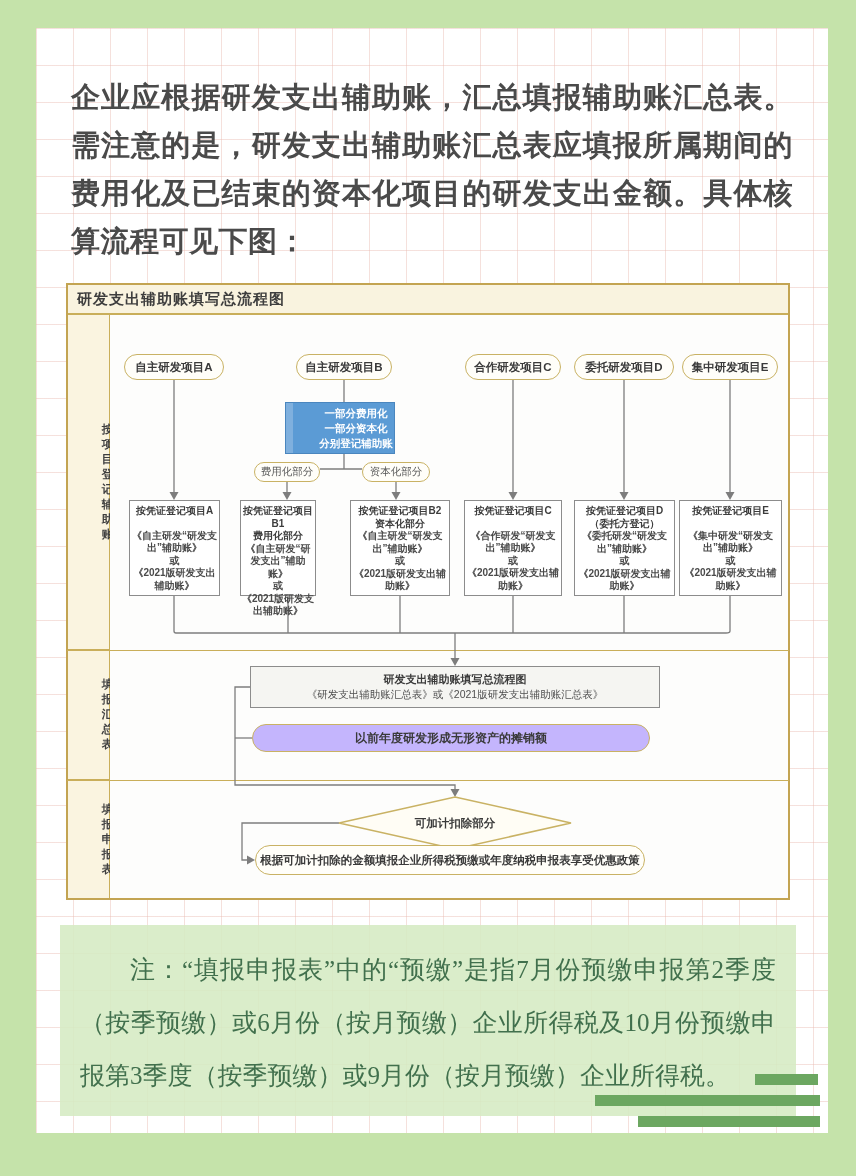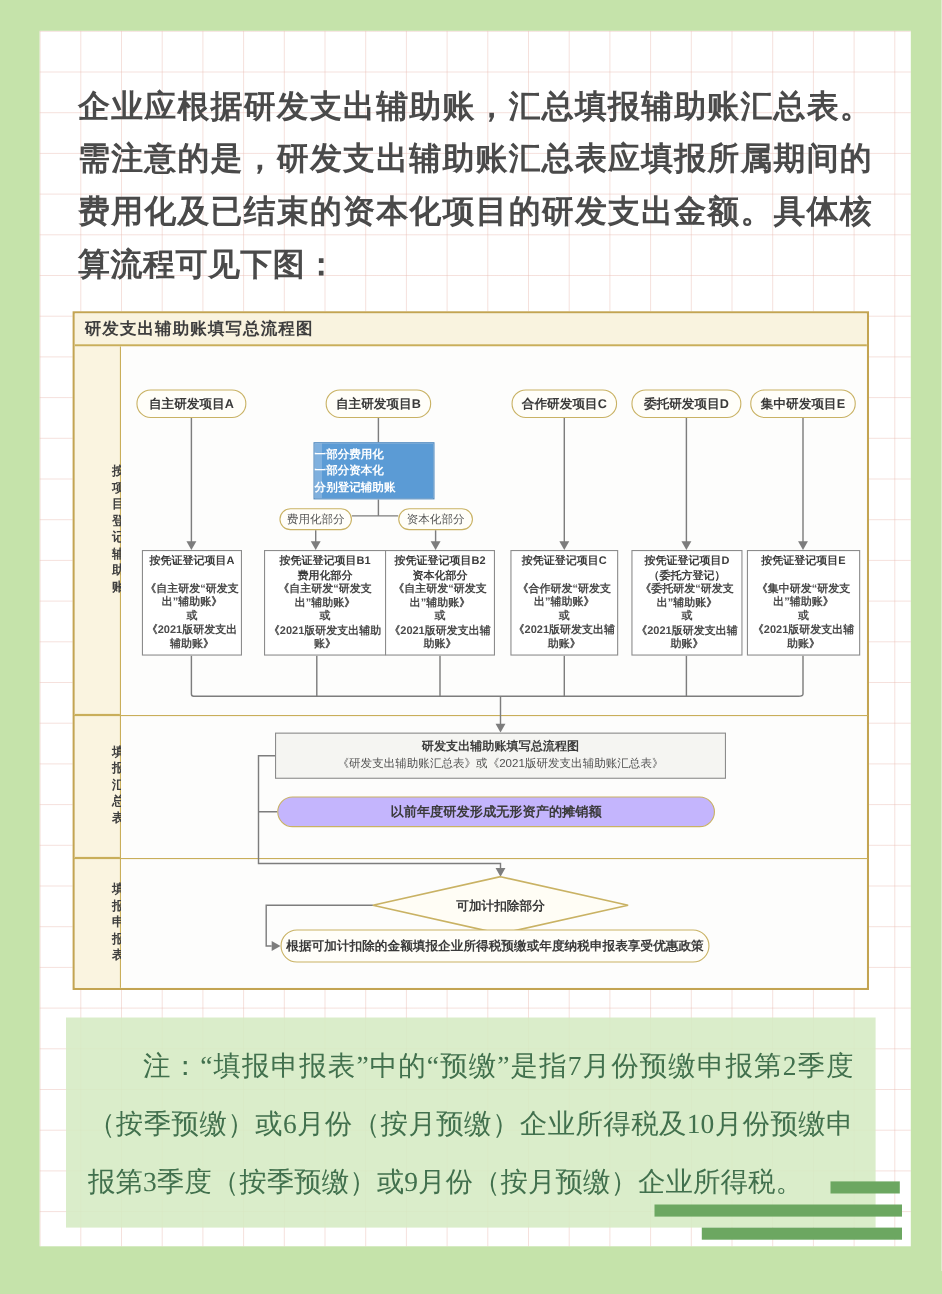--- a/index.html
+++ b/index.html
@@ -47,21 +47,21 @@
     position:absolute; height:26px; border:1.5px solid #c9b264; border-radius:13px;
     background:#fffef9; display:flex; align-items:center; justify-content:center;
     font-size:11.5px; font-weight:bold; color:#3a3a3a; white-space:nowrap;
   }
   .stadium.small{ height:20px; font-size:10.5px; font-weight:normal; color:#555; border-radius:10px; }
 
   .bluebox{
     position:absolute; left:175px; top:87px; width:110px; height:52px;
     background:linear-gradient(90deg,#7fb0de 0 7px,#5b9bd5 7px);
     border:1px solid #4a86be; color:#fff; font-size:10.5px; font-weight:bold;
-    display:flex; flex-direction:column; align-items:flex-start; justify-content:center; line-height:15px;
+    display:flex; flex-direction:column; align-items:center; justify-content:center; line-height:15px;padding-left:32px;
   }
 
   .rbox{
     position:absolute; top:185px; height:96px; border:1px solid #8c8c8c; background:#fff;
     font-size:10px; color:#4a4a4a; text-align:center; padding-top:4px; line-height:12.5px;
   }
   .rbox-title{ font-weight:bold; color:#3c3c3c; }
   .rbox-sub{ min-height:12px; font-weight:bold; color:#3c3c3c; }
   .rbox-body{ font-weight:bold; }
 
@@ -184,21 +184,21 @@
         <div class="stadium small" style="left:144px; top:147px; width:66px">费用化部分</div>
         <div class="stadium small" style="left:252px; top:147px; width:68px">资本化部分</div>
 
         <div class="rbox" style="left:19px; width:91px">
           <div class="rbox-title">按凭证登记项目A</div>
           <div class="rbox-sub"></div>
           <div class="rbox-body">《自主研发“研发支出”辅助账》</div>
           <div class="rbox-body">或</div>
           <div class="rbox-body">《2021版研发支出辅助账》</div>
         </div>
-        <div class="rbox" style="left:130px; width:111px">
+        <div class="rbox" style="left:130px; width:76px">
           <div class="rbox-title">按凭证登记项目B1</div>
           <div class="rbox-sub">费用化部分</div>
           <div class="rbox-body">《自主研发“研发支出”辅助账》</div>
           <div class="rbox-body">或</div>
           <div class="rbox-body">《2021版研发支出辅助账》</div>
         </div>
         <div class="rbox" style="left:240px; width:100px">
           <div class="rbox-title">按凭证登记项目B2</div>
           <div class="rbox-sub">资本化部分</div>
           <div class="rbox-body">《自主研发“研发支出”辅助账》</div>

